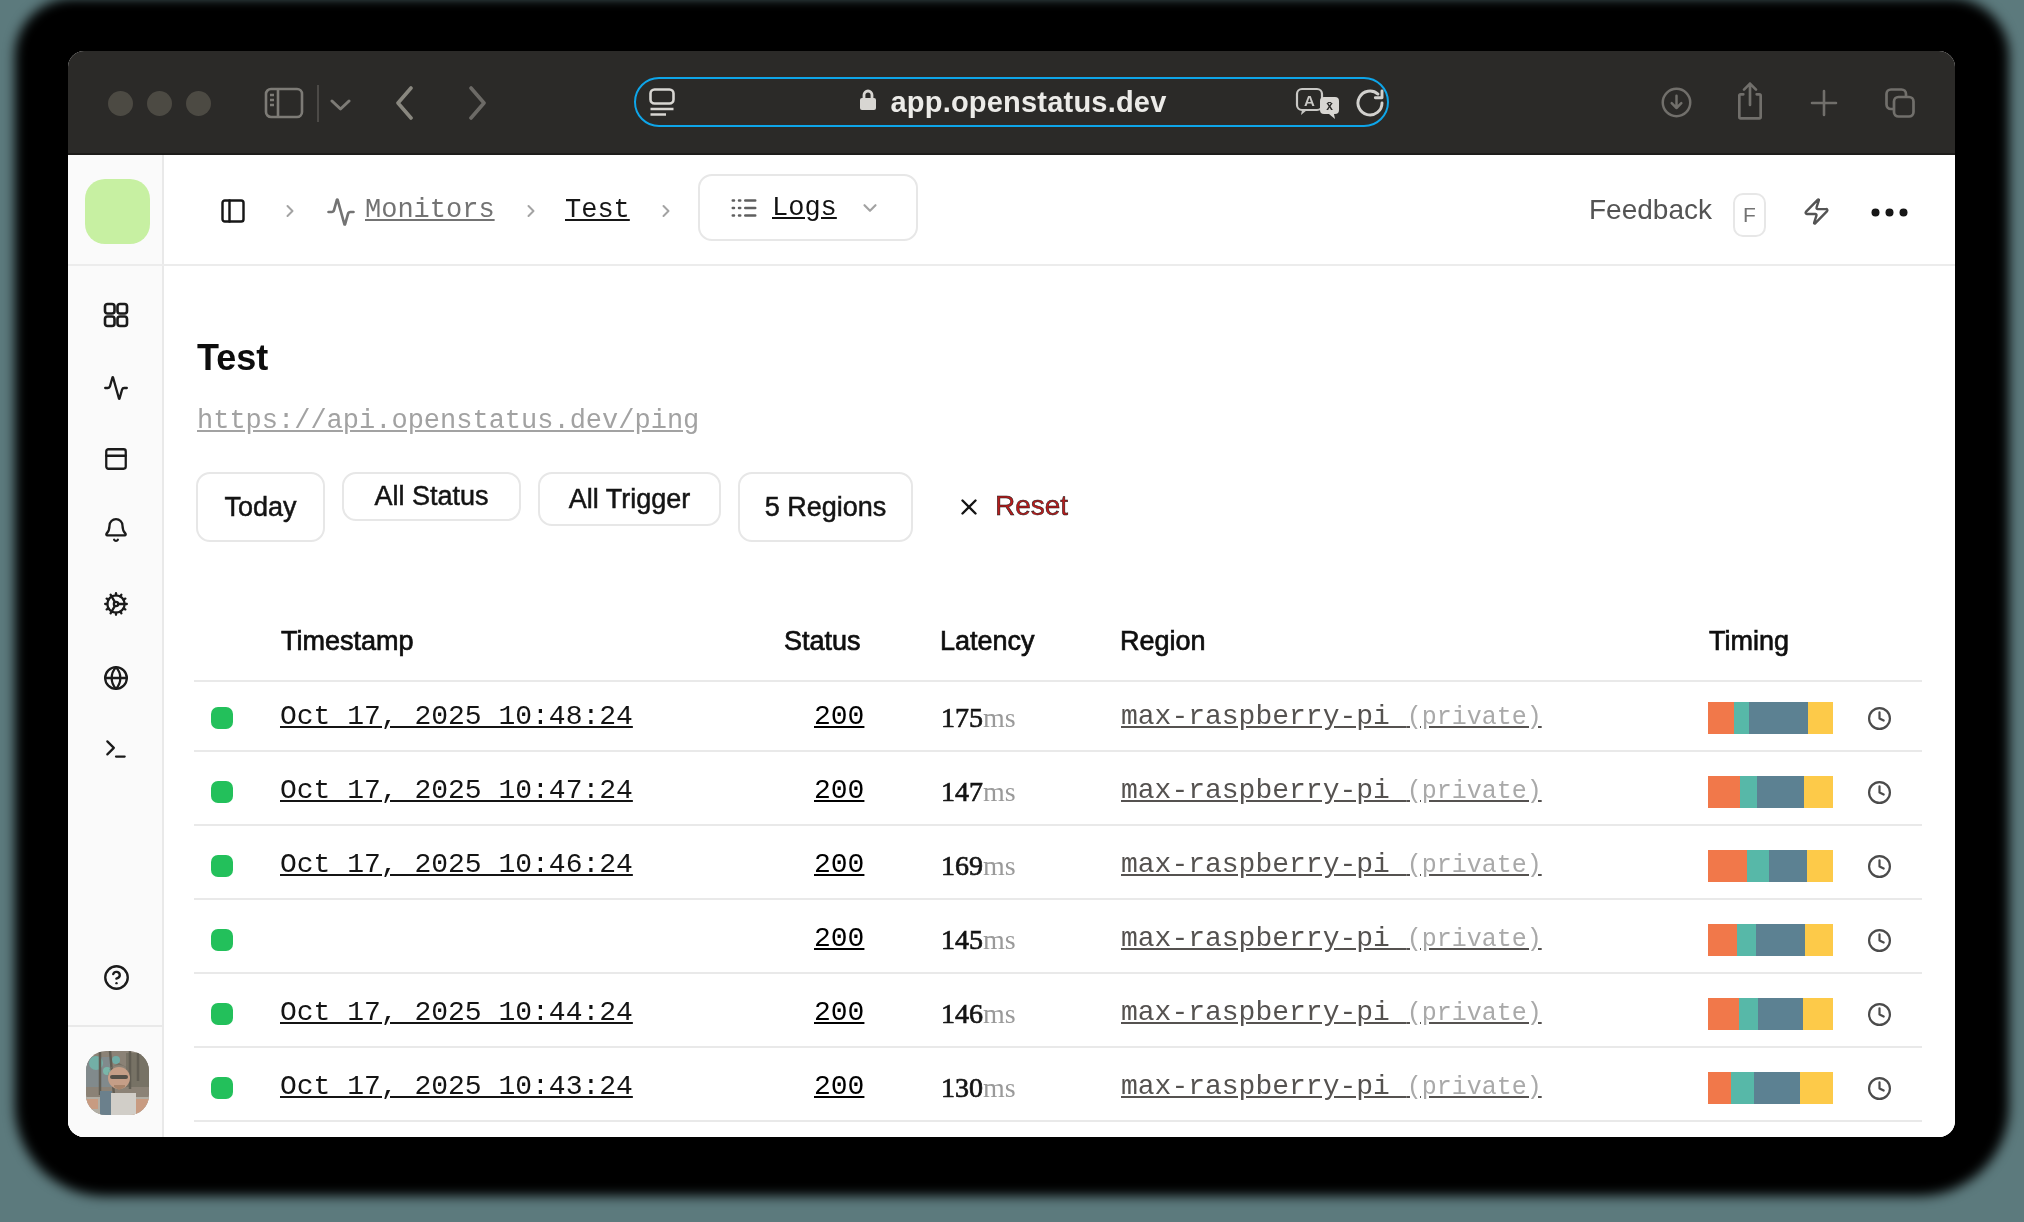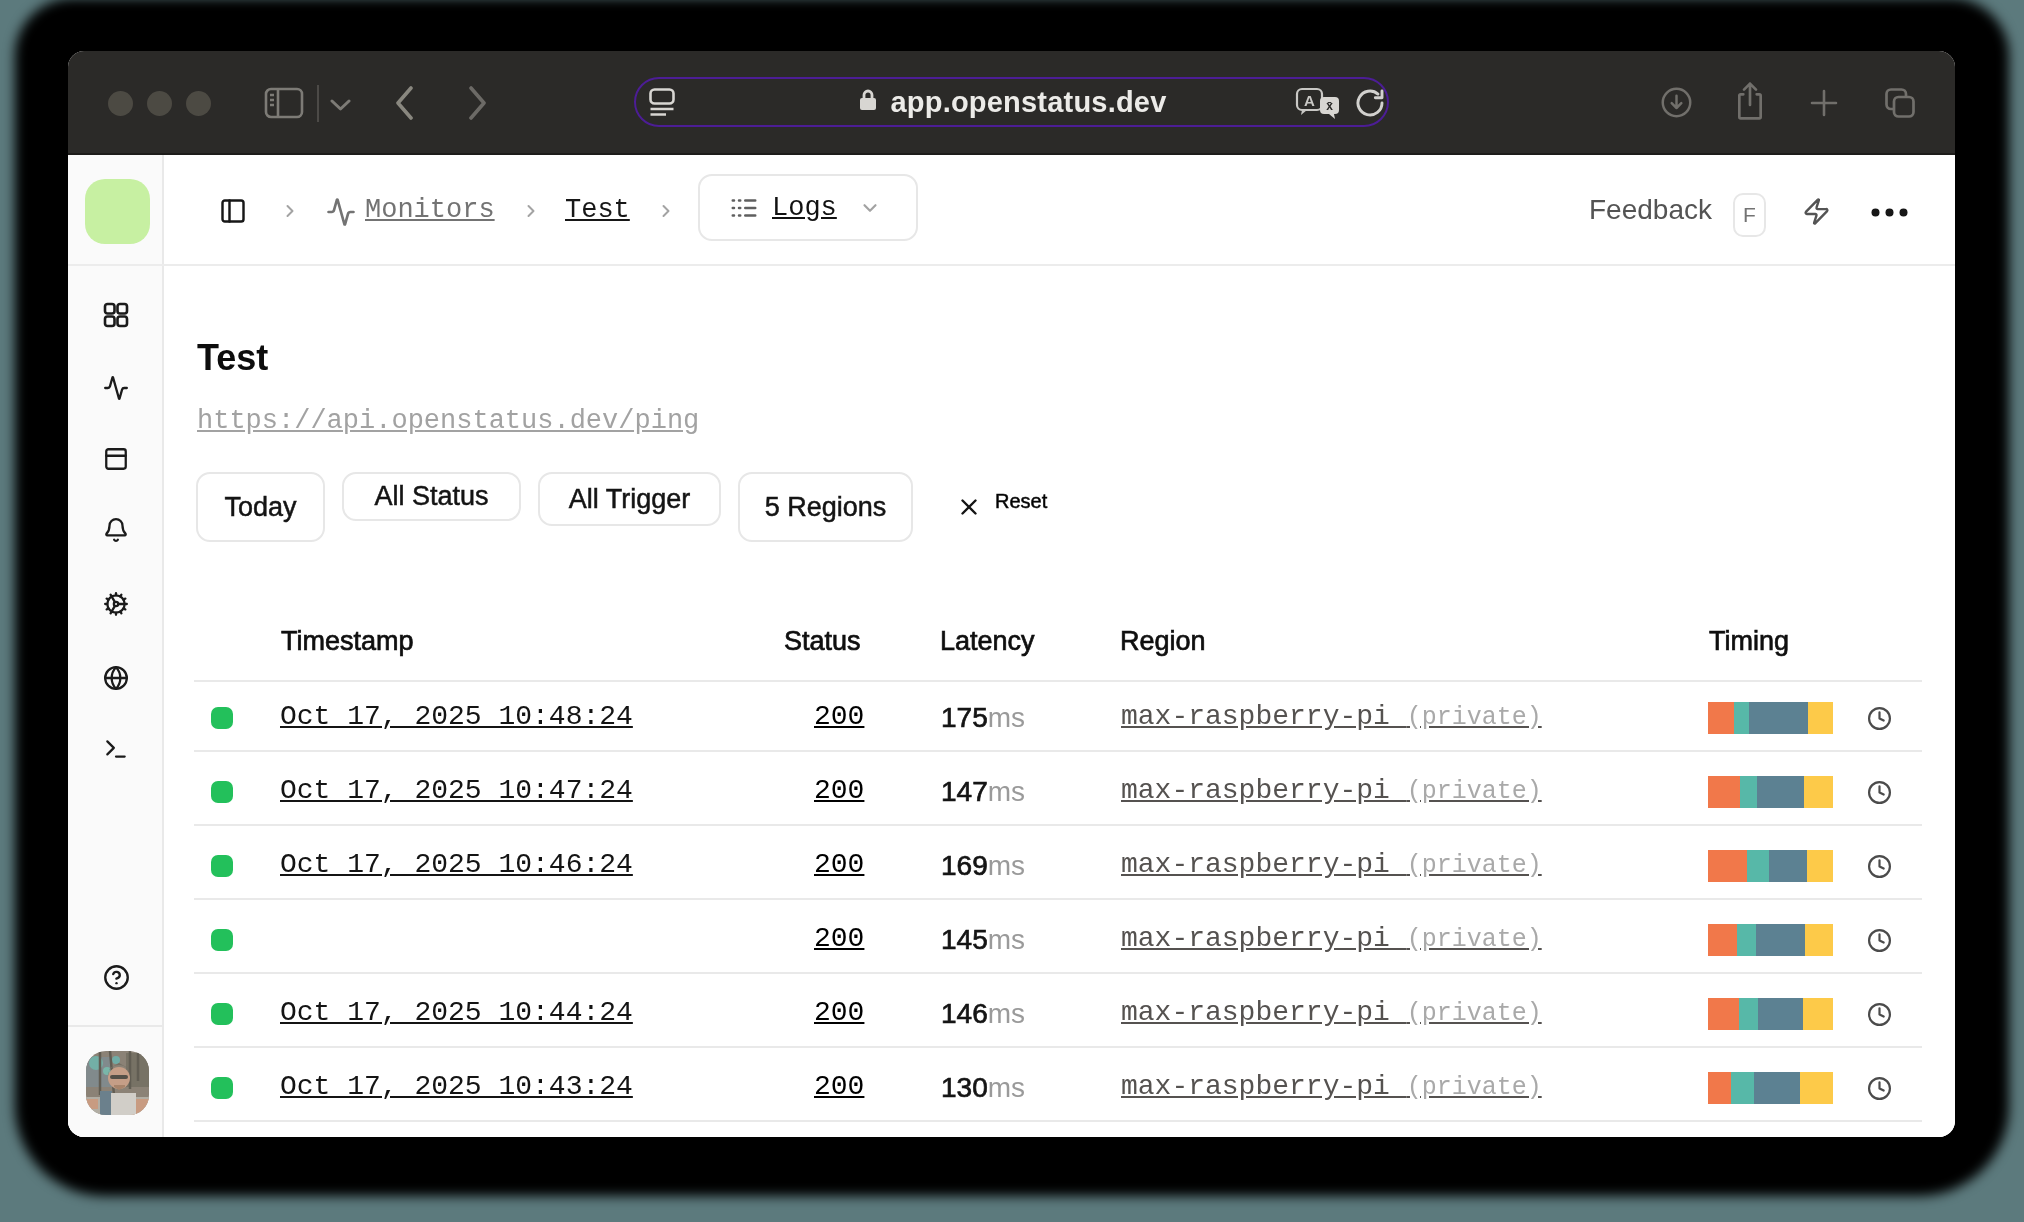--- a/index.html
+++ b/index.html
@@ -3,36 +3,36 @@
 <meta charset="utf-8">
 <style>
   * { margin:0; padding:0; box-sizing:border-box; }
   html,body { width:2024px; height:1222px; background:#5c7a7d; overflow:hidden; }
   body { font-family:"Liberation Sans", sans-serif; position:relative; }
   .mono { font-family:"Liberation Mono", monospace;text-decoration:underline; }
   .shadow { position:absolute; left:15px; right:15px; top:-2px; bottom:26px; background:#000; border-radius:58px 58px 90px 90px; filter:blur(6px); }
   .win { position:absolute; left:68px; top:51px; width:1887px; height:1086px; border-radius:16px; overflow:hidden; background:#fff; }
   .chrome { position:absolute; left:0; top:0; width:100%; height:104px; background:#2b2a28; border-bottom:2px solid #1d1c1a; }
   .tl { position:absolute; top:40px; width:25px; height:25px; border-radius:50%; background:#4c4a43; }
-  .urlbar { position:absolute; left:566px; top:26px; width:755px; height:50px; border-radius:25px; background:transparent; border:2px solid #4c1d95; display:flex; align-items:center; justify-content:center; }
+  .urlbar { position:absolute; left:566px; top:26px; width:755px; height:50px; border-radius:25px; background:transparent; border:2px solid #0ea5e9; display:flex; align-items:center; justify-content:center; }
   .urltxt { color:#ecebe8; font-size:29px; font-weight:600; letter-spacing:0.2px; }
   .cicon { position:absolute; }
   svg { display:block; }
   .app { position:absolute; left:0; top:104px; right:0; bottom:0; background:#fff; }
   .sidebar { position:absolute; left:0; top:104px; width:96px; bottom:0; background:#fafafa; border-right:2px solid #e9e9e9; }
   .avatar { position:absolute; left:17px; top:128px; width:65px; height:65px; border-radius:20px; background:#c7f0a2; }
   .sicon { position:absolute; left:35px; color:#1b1b1b; }
   .hdrline { position:absolute; left:0; right:0; top:213px; height:2px; background:#ececec; }
   .crumb { position:absolute; top:104px; height:109px; display:flex; align-items:center; }
   .btn { position:absolute; background:#fff; border:2px solid #e7e7e7; border-radius:14px; display:flex; align-items:center; justify-content:center; font-size:27px; font-weight:400; -webkit-text-stroke:0.5px #141414; color:#141414; }
   .sep { position:absolute; left:126px; width:1728px; height:2px; background:#e9e9e9; }
   .gsq { position:absolute; left:143px; width:22px; height:22px; border-radius:7px; background:#23c05b; }
   .ts { position:absolute; left:212px; font-size:28px; color:#141414; }
   .st { position:absolute; left:746px; font-size:28px; color:#000000; }
-  .lat { position:absolute; left:873px; font-size:28px; font-weight:400; -webkit-text-stroke:0.7px #141414; color:#141414; }
+  .lat { position:absolute; left:873px; font-size:28px; font-weight:400; -webkit-text-stroke:0.7px #141414; color:#141414;font-family:Liberation Serif, serif; }
   .lat span { -webkit-text-stroke:0; color:#9a9a9a; }
   .reg { position:absolute; left:1053px; font-size:28px; color:#555250; }
   .reg span { color:#a9a9a9; font-size:25px; }
   .bar { position:absolute; left:1640px; width:125px; height:32px; display:flex; }
   .clk { position:absolute; left:1799px; }
   .colh { position:absolute; font-size:27px; font-weight:400; -webkit-text-stroke:0.7px #0f0f0f; color:#0f0f0f; }
 </style>
 </head>
 <body>
 <div class="shadow"></div>
@@ -224,21 +224,21 @@
 
   <div style="position:absolute;left:129px;top:286px;font-size:36px;font-weight:700;color:#0d0d0d">Test</div>
   <div class="mono" style="position:absolute;left:129px;top:355px;font-size:27px;color:#a2a2a2">https://api.openstatus.dev/ping</div>
   <div class="btn" style="left:128px;top:421px;width:129px;height:70px">Today</div>
   <div class="btn" style="left:274px;top:421px;width:179px;height:49px">All Status</div>
   <div class="btn" style="left:470px;top:421px;width:183px;height:54px">All Trigger</div>
   <div class="btn" style="left:670px;top:421px;width:175px;height:70px">5 Regions</div>
   <svg class="cicon" style="left:888px;top:443px" width="26" height="26" viewBox="0 0 24 24" fill="none" stroke="#141414" stroke-width="2.2" stroke-linecap="round">
       <path d="M18 6 6 18M6 6l12 12"></path>
     </svg>
-  <div style="position:absolute;left:927px;top:439px;font-size:20px;-webkit-text-stroke:0.5px #141414;color:#000000">Reset</div>
+  <div style="position:absolute;left:927px;top:439px;font-size:28px;-webkit-text-stroke:0.5px #141414;color:#b91c1c">Reset</div>
 
   <div class="colh" style="left:213px;top:575px">Timestamp</div>
   <div class="colh" style="left:716px;top:575px">Status</div>
   <div class="colh" style="left:872px;top:575px">Latency</div>
   <div class="colh" style="left:1052px;top:575px">Region</div>
   <div class="colh" style="left:1641px;top:575px">Timing</div>
   <div class="sep" style="top:629px"></div>
   <div class="gsq" style="top:656px"></div>
   <div class="ts mono" style="top:650px">Oct 17, 2025 10:48:24</div>
   <div class="st mono" style="top:650px">200</div>

